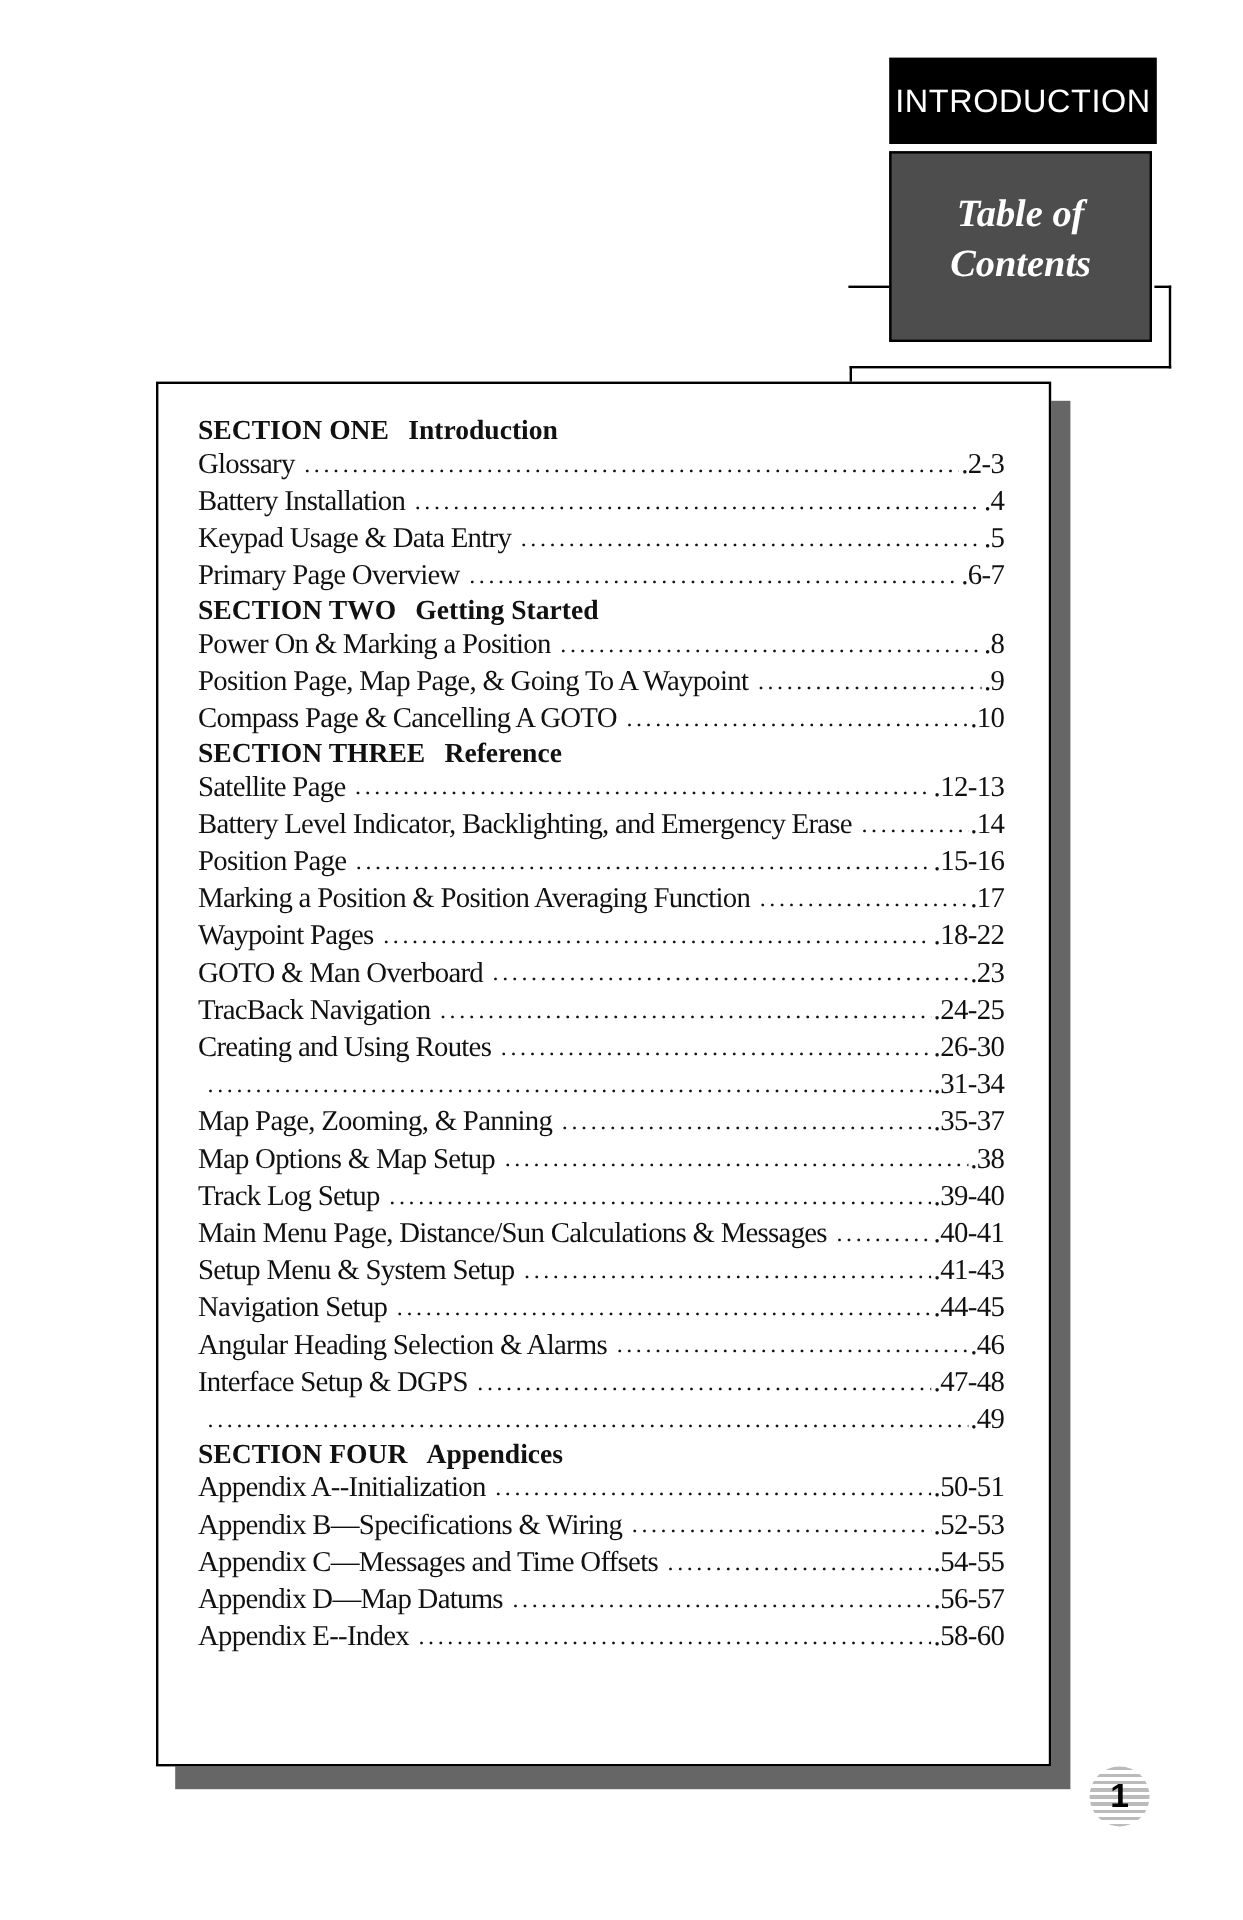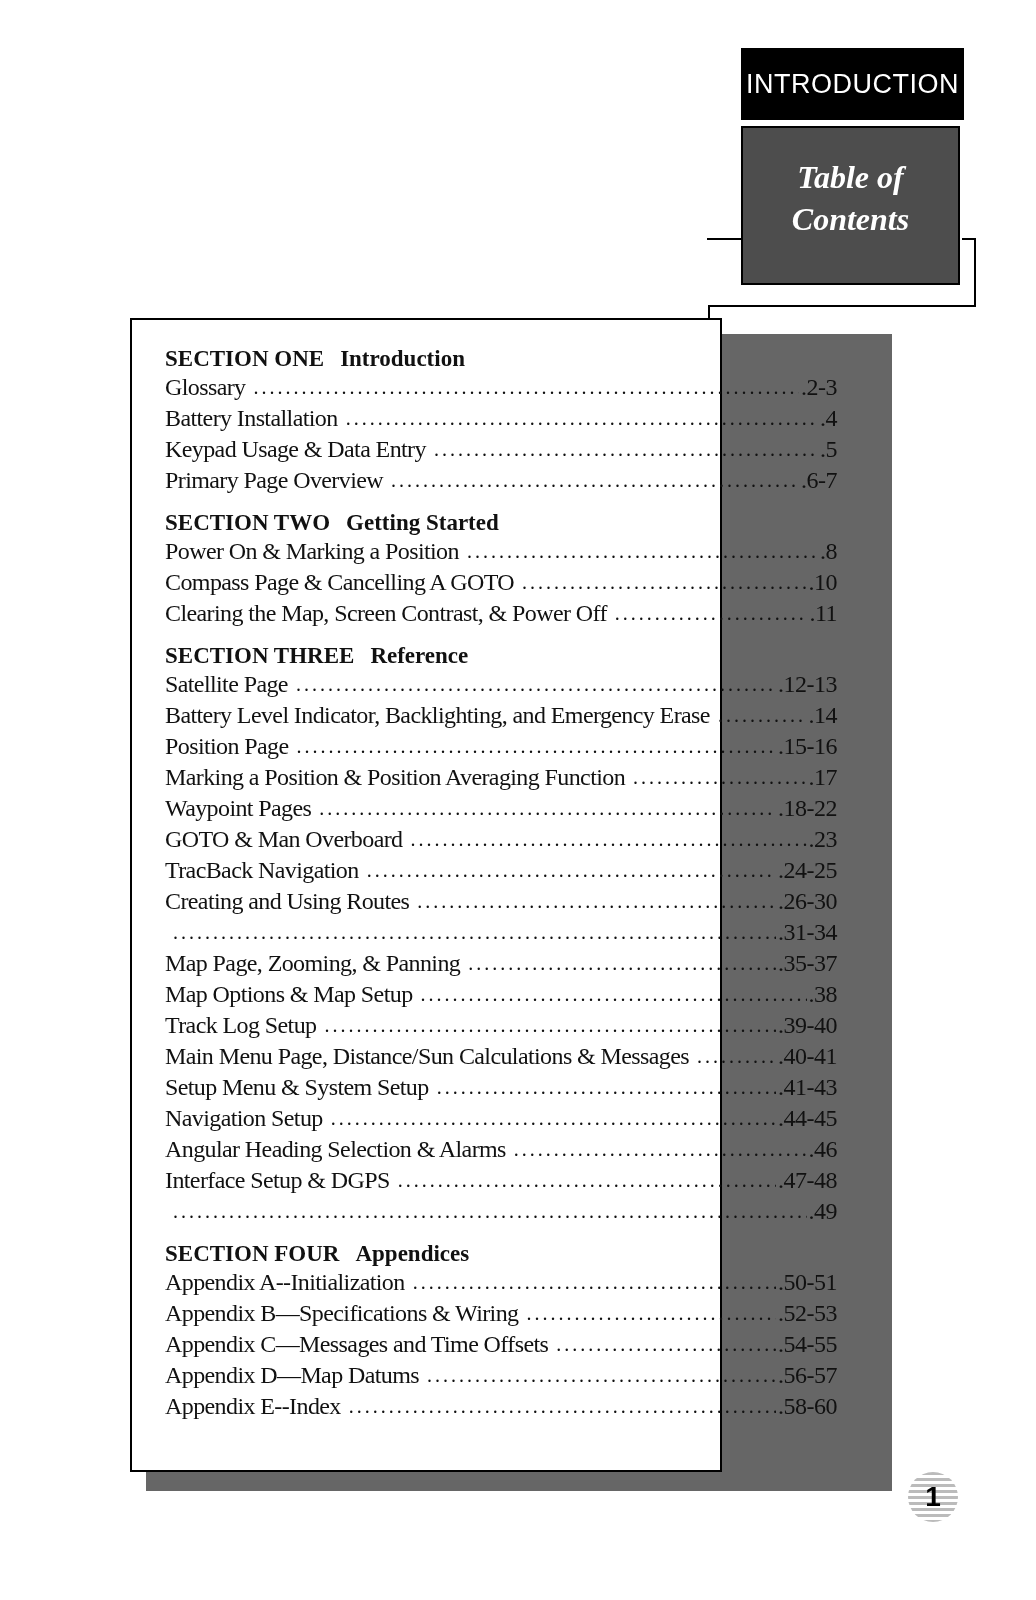--- a/index.html
+++ b/index.html
@@ -1,23 +1,23 @@
 <!DOCTYPE html>
 <html><head>
 <meta charset="utf-8">
 <style>
   html, body { margin: 0; padding: 0; }
   body { width: 1036px; height: 1600px; background: #ffffff; position: relative; overflow: hidden; font-family: "Liberation Serif", "DejaVu Serif", serif; color: #111; }
   .intro-tab { position: absolute; left: 741px; top: 48px; width: 223px; height: 72px; background: #000; color: #fff; font-family: "Liberation Sans", sans-serif; font-size: 27px; letter-spacing: 0.5px; display: flex; align-items: center; justify-content: center; }
   .toc-tab { position: absolute; left: 741px; top: 126px; width: 219px; height: 159px; background: #4d4d4d; border: 2px solid #000; color: #fff; font-style: italic; font-weight: bold; font-size: 32px; line-height: 42px; display: flex; flex-direction: column; align-items: center; justify-content: center; padding-bottom: 16px; box-sizing: border-box; }
   .line { position: absolute; background: #000; }
   .shadow { position: absolute; left: 146px; top: 334px; width: 746px; height: 1157px; background: #666; }
-  .panel { position: absolute; left: 130px; top: 318px; width: 592px; height: 1154px; background: #fff; border: 2px solid #000; box-sizing: border-box; }
+  .panel { position: absolute; left: 130px; top: 318px; width: 746px; height: 1154px; background: #fff; border: 2px solid #000; box-sizing: border-box; }
   .content { position: absolute; left: 33px; top: 26px; width: 672px; }
-  .sec { margin-top: 14px; }
+  .sec { }
   .sec:first-child { margin-top: 0; }
   .sec-title { font-weight: bold; font-size: 23px; line-height: 26px; height: 26px; }
   .sec-title .sec-sub { margin-left: 16px; }
   .entry { display: flex; align-items: center; font-size: 24px; line-height: 31px; height: 31px; transform-origin: left; }
   .entry .label { white-space: nowrap; letter-spacing: -0.6px; }
   .entry .dots { flex: 1; overflow: hidden; white-space: nowrap; margin: 0 2px 0 8px; letter-spacing: 4.3px; font-size: 20px; }
   .entry .dots::after { content: ". . . . . . . . . . . . . . . . . . . . . . . . . . . . . . . . . . . . . . . . . . . . . . . . . . . . . . . . . . . . . . . . . . . . . . . . . . . . . . . ."; letter-spacing: -1px; }
   .entry .page { white-space: nowrap; text-align: right; letter-spacing: -0.5px; }
   .page-badge { position: absolute; left: 908px; top: 1472px; width: 50px; height: 50px; border-radius: 50%; background: repeating-linear-gradient(to bottom, #bbb 0px, #bbb 3px, #fff 3px, #fff 6px); display: flex; align-items: center; justify-content: center; font-family: "Liberation Sans", sans-serif; font-weight: bold; font-size: 28px; color: #000; }
 </style>
@@ -67,28 +67,28 @@
         </div>
       </div>
       <div class="sec">
         <div class="sec-title"><span>SECTION TWO</span><span class="sec-sub">Getting Started</span></div>
         <div class="entry">
           <span class="label">Power On &amp; Marking a Position</span>
           <span class="dots"></span>
           <span class="page">.8</span>
         </div>
         <div class="entry">
+          <span class="label">Position Page, Map Page, &amp; Going To A Waypoint</span>
+          <span class="dots"></span>
+          <span class="page">.9</span>
+        </div>
+        <div class="entry">
           <span class="label">Compass Page &amp; Cancelling A GOTO</span>
           <span class="dots"></span>
           <span class="page">.10</span>
-        </div>
-        <div class="entry">
-          <span class="label">Clearing the Map, Screen Contrast, &amp; Power Off</span>
-          <span class="dots"></span>
-          <span class="page">.11</span>
         </div>
       </div>
       <div class="sec">
         <div class="sec-title"><span>SECTION THREE</span><span class="sec-sub">Reference</span></div>
         <div class="entry">
           <span class="label">Satellite Page</span>
           <span class="dots"></span>
           <span class="page">.12-13</span>
         </div>
         <div class="entry">

